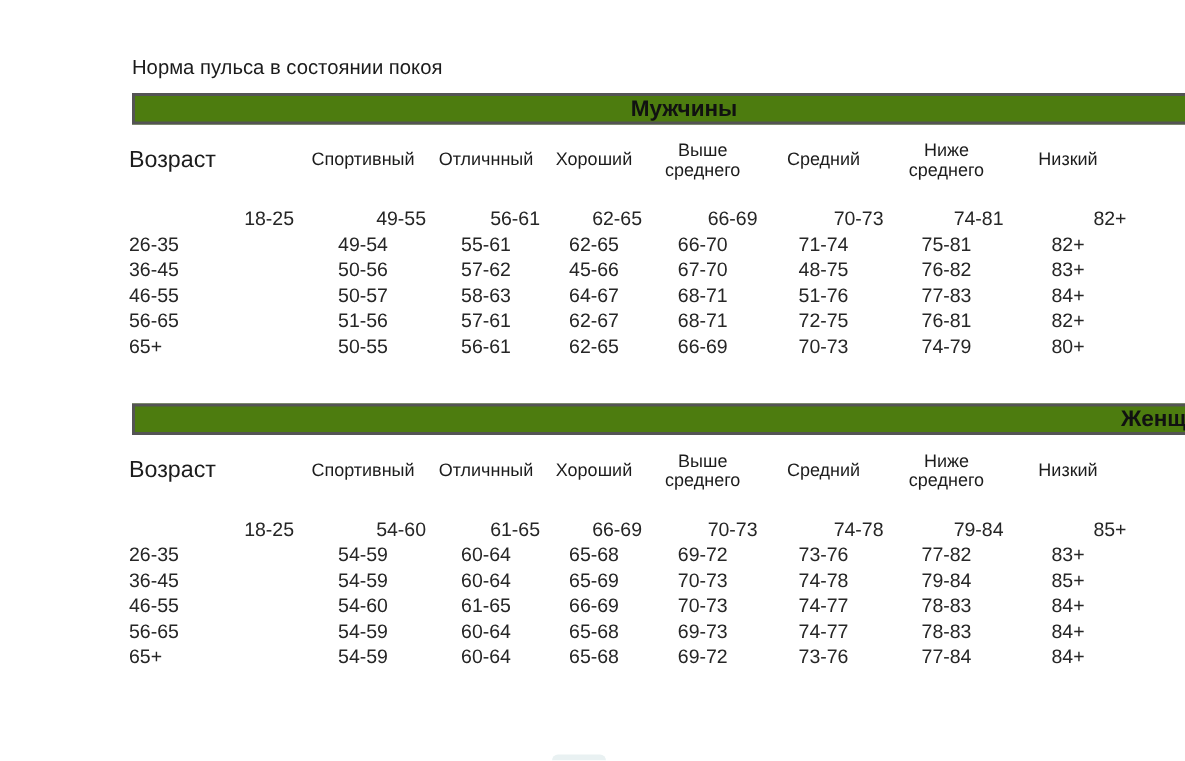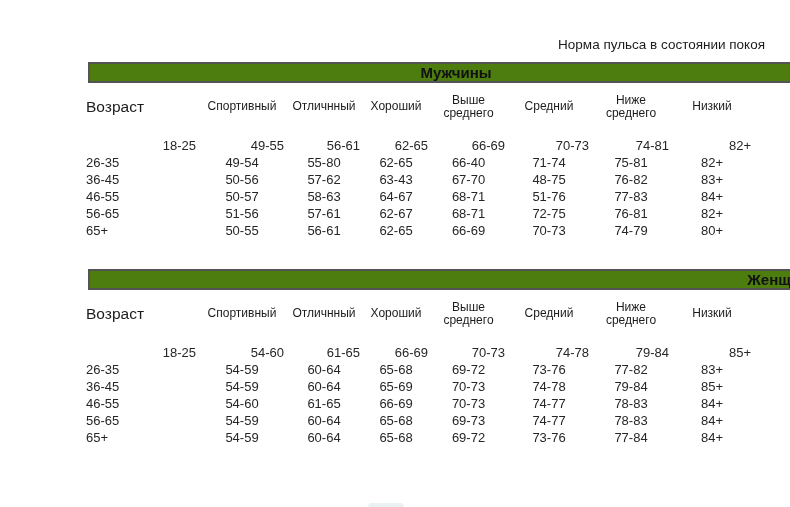--- a/index.html
+++ b/index.html
@@ -6,21 +6,21 @@
   body {
     width: 790px; height: 507px;
     background: #ffffff;
     font-family: "Liberation Sans", sans-serif;
     color: #1c1c1c;
     -webkit-font-smoothing: antialiased;
   }
   .page { position: relative; width: 790px; height: 507px; overflow: hidden; }
 
   .title-wrap { margin-left: 88px; width: 677px; padding-top: 37px; }
-  .page-title { text-align: right; font-size: 13.5px; line-height: 16px; color: #1b1b1b; }
+  .page-title { text-align: left; font-size: 13.5px; line-height: 16px; color: #1b1b1b; }
 
   .section { margin: 0; }
   .section-header-box {
     box-sizing: border-box;
     margin-left: 88px; width: 736px; height: 21px;
     border: 2px solid #545454;
     display: flex; align-items: center; justify-content: center;
     background: #4d7c0f;
   }
   .section-men .section-header-box { margin-top: 9px; }
@@ -96,32 +96,32 @@
             <td>56-61</td>
             <td>62-65</td>
             <td>66-69</td>
             <td>70-73</td>
             <td>74-81</td>
             <td>82+</td>
           </tr>
           <tr>
             <td>26-35</td>
             <td>49-54</td>
-            <td>55-80</td>
+            <td>55-61</td>
             <td>62-65</td>
-            <td>66-40</td>
+            <td>66-70</td>
             <td>71-74</td>
             <td>75-81</td>
             <td>82+</td>
           </tr>
           <tr>
             <td>36-45</td>
             <td>50-56</td>
             <td>57-62</td>
-            <td>63-43</td>
+            <td>45-66</td>
             <td>67-70</td>
             <td>48-75</td>
             <td>76-82</td>
             <td>83+</td>
           </tr>
           <tr>
             <td>46-55</td>
             <td>50-57</td>
             <td>58-63</td>
             <td>64-67</td>

